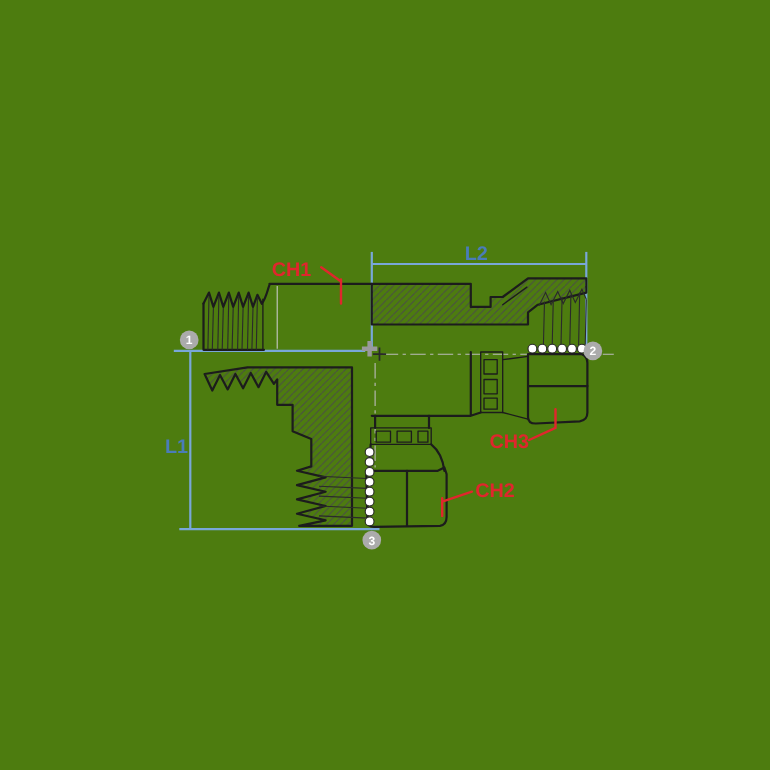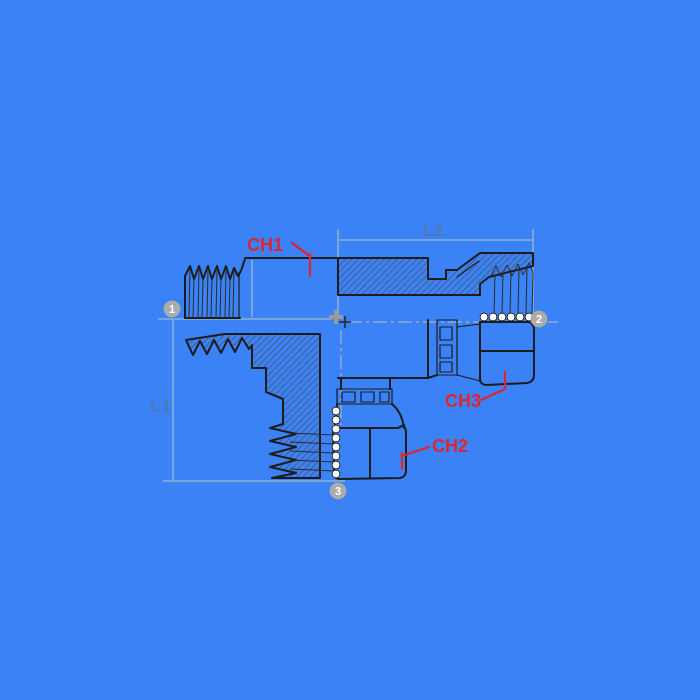--- a/index.html
+++ b/index.html
@@ -1,16 +1,16 @@
 <!DOCTYPE html>
 <html><head>
 <meta charset="utf-8">
 <style>
   html,body{margin:0;padding:0;background:#ffffff;}
-  .stage{position:relative;width:700px;height:700px;background:#3b82f6;overflow:hidden;
+  .stage{position:relative;width:700px;height:700px;background:#4d7c0f;overflow:hidden;
          font-family:"Liberation Sans", sans-serif;}
   svg text{font-family:"Liberation Sans", sans-serif;}
   .outline{fill:none;stroke:#1c1c1c;stroke-width:2;stroke-linejoin:round;stroke-linecap:round;}
   .outline-thin{fill:none;stroke:#1c1c1c;stroke-width:1.2;stroke-linejoin:round;stroke-linecap:round;}
   .hatched{fill:url(#hatch);stroke:#1c1c1c;stroke-width:2;stroke-linejoin:round;}
   .thread{fill:none;stroke:#2a2a2a;stroke-width:1;}
   .tangent{stroke:#c9c9c9;stroke-width:1;}
   .dim{stroke:#79a7d9;stroke-width:2;fill:none;}
   .dim-text{font-size:18px;font-weight:600;}
   .leader{stroke:#e0262d;stroke-width:2.2;fill:none;stroke-linecap:round;}

